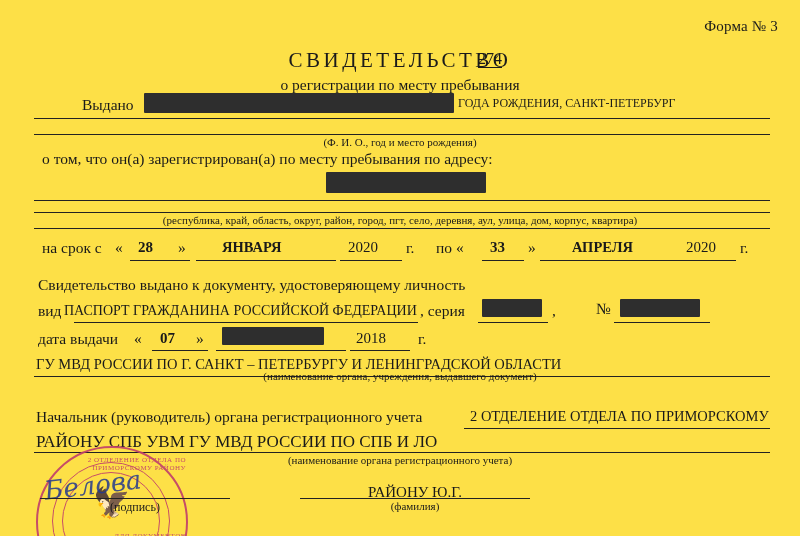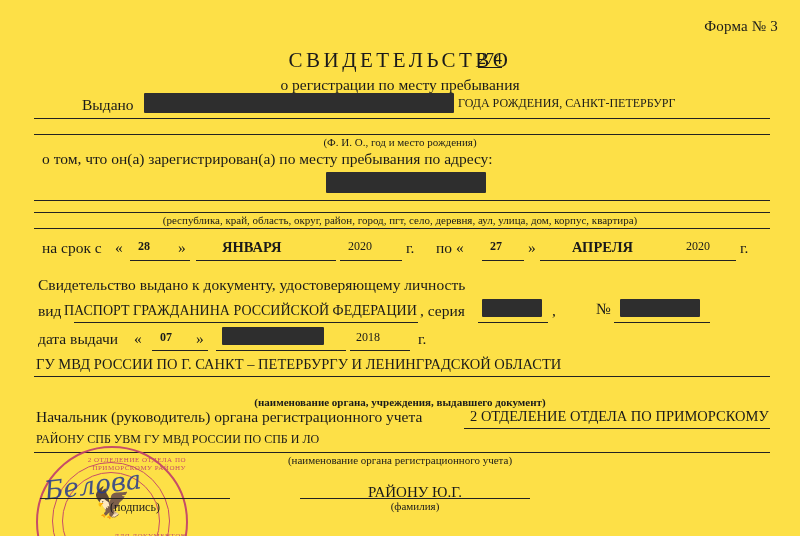--- a/index.html
+++ b/index.html
@@ -61,21 +61,21 @@
     height: 0;
   }
 
   
   .redact {
     background: #2e2e2e;
     border-radius: 1px;
   }
 
   .val {
-    font-size: 12px;
+    font-size: 15px;
   }
 
   
   .stamp {
     left: 36px; top: 446px;
     width: 148px; height: 148px;
     border: 2.5px solid #c2416a;
     border-radius: 50%;
     opacity: .92;
   }
@@ -154,21 +154,21 @@
   <div class="abs small-lbl" style="top:214px;">(республика, край, область, округ, район, город, пгт, село, деревня, аул, улица, дом, корпус, квартира)</div>
 
   <div class="abs lbl" style="top:239px; left:42px;">на срок с</div>
   <div class="abs lbl" style="top:239px; left:115px;">«</div>
   <div class="abs val" style="top:239px; left:138px; font-weight:bold;">28</div>
   <div class="abs lbl" style="top:239px; left:178px;">»</div>
   <div class="abs val" style="top:239px; left:222px; font-weight:bold; font-size:14.5px;">ЯНВАРЯ</div>
   <div class="abs val" style="top:239px; left:348px;">2020</div>
   <div class="abs lbl" style="top:239px; left:406px;">г.</div>
   <div class="abs lbl" style="top:239px; left:436px;">по «</div>
-  <div class="abs val" style="top:239px; left:490px; font-weight:bold;">27</div>
+  <div class="abs val" style="top:239px; left:490px; font-weight:bold;">33</div>
   <div class="abs lbl" style="top:239px; left:528px;">»</div>
   <div class="abs val" style="top:239px; left:572px; font-weight:bold; font-size:14.5px;">АПРЕЛЯ</div>
   <div class="abs val" style="top:239px; left:686px;">2020</div>
   <div class="abs lbl" style="top:239px; left:740px;">г.</div>
 
   <div class="abs rule" style="top:228px; left:34px; width:736px;"></div>
   <div class="abs rule" style="top:260px; left:130px; width:60px;"></div>
   <div class="abs rule" style="top:260px; left:196px; width:140px;"></div>
   <div class="abs rule" style="top:260px; left:340px; width:62px;"></div>
   <div class="abs rule" style="top:260px; left:482px; width:42px;"></div>
@@ -194,26 +194,26 @@
   <div class="abs lbl" style="top:330px; left:196px;">»</div>
   <div class="abs redact" style="top:327px; left:222px; width:102px; height:18px;"></div>
   <div class="abs val" style="top:330px; left:356px;">2018</div>
   <div class="abs lbl" style="top:330px; left:418px;">г.</div>
   <div class="abs rule" style="top:350px; left:152px; width:56px;"></div>
   <div class="abs rule" style="top:350px; left:216px; width:130px;"></div>
   <div class="abs rule" style="top:350px; left:350px; width:60px;"></div>
 
   <div class="abs val" style="top:356px; left:36px; font-size:14.5px;">ГУ  МВД  РОССИИ  ПО  Г. САНКТ – ПЕТЕРБУРГУ  И  ЛЕНИНГРАДСКОЙ ОБЛАСТИ</div>
   <div class="abs rule" style="top:376px; left:34px; width:736px;"></div>
-  <div class="abs small-lbl" style="top:396px;font-weight:bold;">(наименование органа, учреждения, выдавшего документ)</div>
+  <div class="abs small-lbl" style="top:370px;">(наименование органа, учреждения, выдавшего документ)</div>
 
   <div class="abs lbl" style="top:408px; left:36px;">Начальник (руководитель) органа регистрационного учета</div>
   <div class="abs val" style="top:408px; left:470px; font-size:14.5px;">2 ОТДЕЛЕНИЕ ОТДЕЛА  ПО ПРИМОРСКОМУ</div>
   <div class="abs rule" style="top:428px; left:464px; width:306px;"></div>
-  <div class="abs val" style="top:432px; left:36px; font-size:12px;">РАЙОНУ СПБ УВМ  ГУ  МВД  РОССИИ  ПО СПБ  И  ЛО</div>
+  <div class="abs val" style="top:432px; left:36px; font-size:17px;">РАЙОНУ СПБ УВМ  ГУ  МВД  РОССИИ  ПО СПБ  И  ЛО</div>
   <div class="abs rule" style="top:452px; left:34px; width:736px;"></div>
   <div class="abs small-lbl" style="top:454px;">(наименование органа регистрационного учета)</div>
 
   <div class="abs stamp">
     <div class="stamp-inner"></div>
     <div class="stamp-inner2"></div>
     <div class="stamp-txt" style="top:8px;">2 ОТДЕЛЕНИЕ ОТДЕЛА ПО ПРИМОРСКОМУ РАЙОНУ</div>
     <div class="stamp-eagle">🦅</div>
     <div class="stamp-txt" style="top:84px;">ДЛЯ ДОКУМЕНТОВ</div>
 

